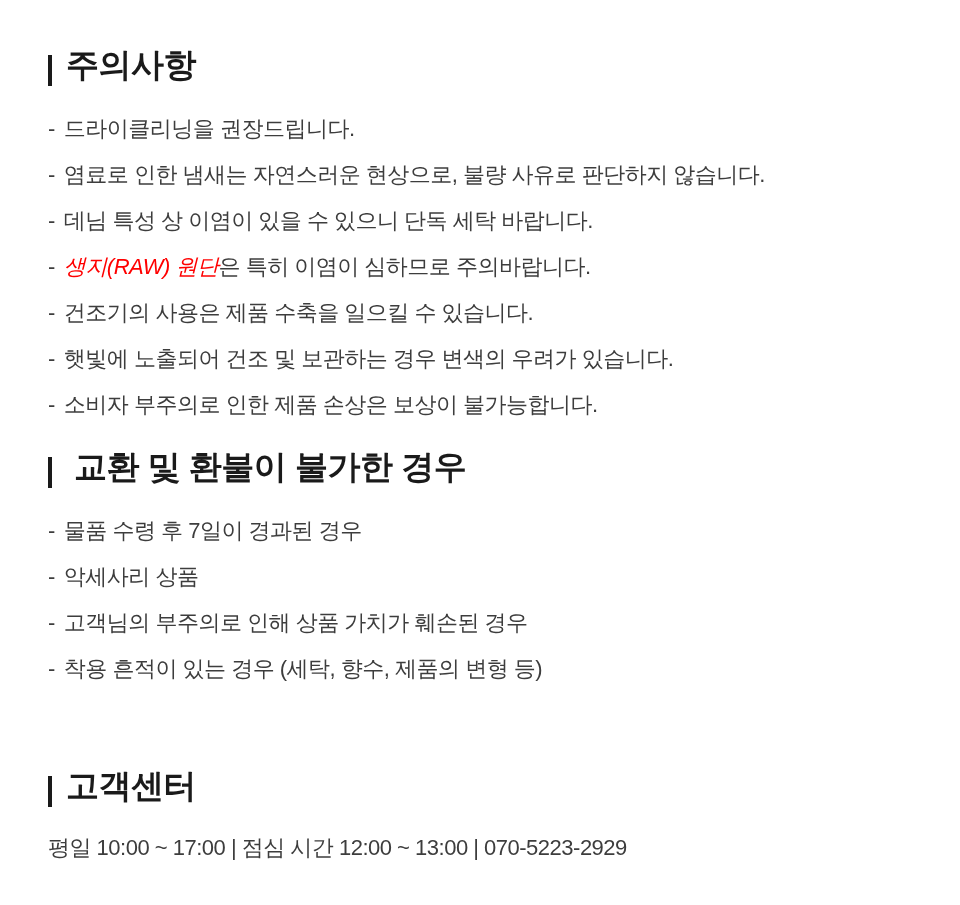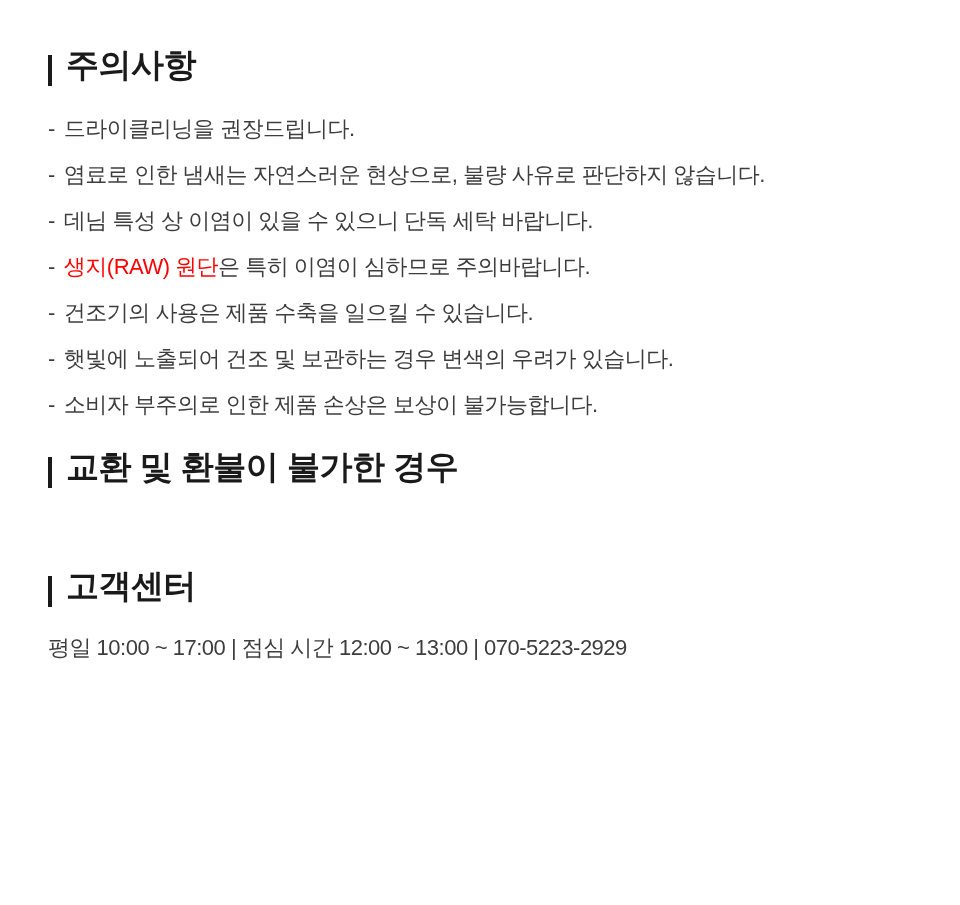--- a/index.html
+++ b/index.html
@@ -31,21 +31,21 @@
     color: var(--heading, #1a1a1a);
   }
   .sec-title .bar {
     display: inline-block;
     width: 4px;
     height: 31px;
     margin-right: 14px;
     background: var(--heading, #1a1a1a);
   }
   .sec-precautions .sec-title { margin-top: 44px; }
-  .sec-no-exchange .sec-title { margin-top: 22px; }
+  .sec-no-exchange .sec-title { margin-top: 22px; gap: 8px; }
   .sec-customer .sec-title   { margin-top: 77px; }
 
   .notice-list {
     list-style: none;
     margin: 24px 0 0 0;
     padding: 0;
   }
   .notice-list li {
     font-size: 22px;
     line-height: 38px;
@@ -54,20 +54,21 @@
     white-space: nowrap;
     margin-top: 8px;
   }
   .notice-list li .dash {
     display: inline-block;
     margin-right: 9px;
     color: var(--body, #3d3d3d);
   }
   .notice-list li .hl {
     color: var(--highlight, #ff0000);
+    font-style: italic;
   }
   .cc-info {
     margin: 26px 0 8px 0;
     font-size: 22px;
     line-height: 30px;
     letter-spacing: -0.5px;
     color: var(--body, #3d3d3d);
     white-space: nowrap;
   }
 </style>
@@ -90,20 +91,26 @@
         <li><span class="dash">-</span><span>햇빛에 노출되어 건조 및 보관하는 경우 변색의 우려가 있습니다.</span></li>
         <li><span class="dash">-</span><span>소비자 부주의로 인한 제품 손상은 보상이 불가능합니다.</span></li>
       </ul>
   </section>
 
   <section class="sec-no-exchange">
     <h2 class="sec-title">
       <span class="bar"></span>
       <span>교환 및 환불이 불가한 경우</span>
     </h2>
+    <ul class="notice-list">
+        <li><span class="dash">-</span><span>물품 수령 후 7일이 경과된 경우</span></li>
+        <li><span class="dash">-</span><span>악세사리 상품</span></li>
+        <li><span class="dash">-</span><span>고객님의 부주의로 인해 상품 가치가 훼손된 경우</span></li>
+        <li><span class="dash">-</span><span>착용 흔적이 있는 경우 (세탁, 향수, 제품의 변형 등)</span></li>
+      </ul>
   </section>
 
   <section class="sec-customer">
     <h2 class="sec-title">
       <span class="bar"></span>
       <span>고객센터</span>
     </h2>
     <p class="cc-info">평일 10:00 ~ 17:00 | 점심 시간 12:00 ~ 13:00 | 070-5223-2929</p>
   </section>
 

